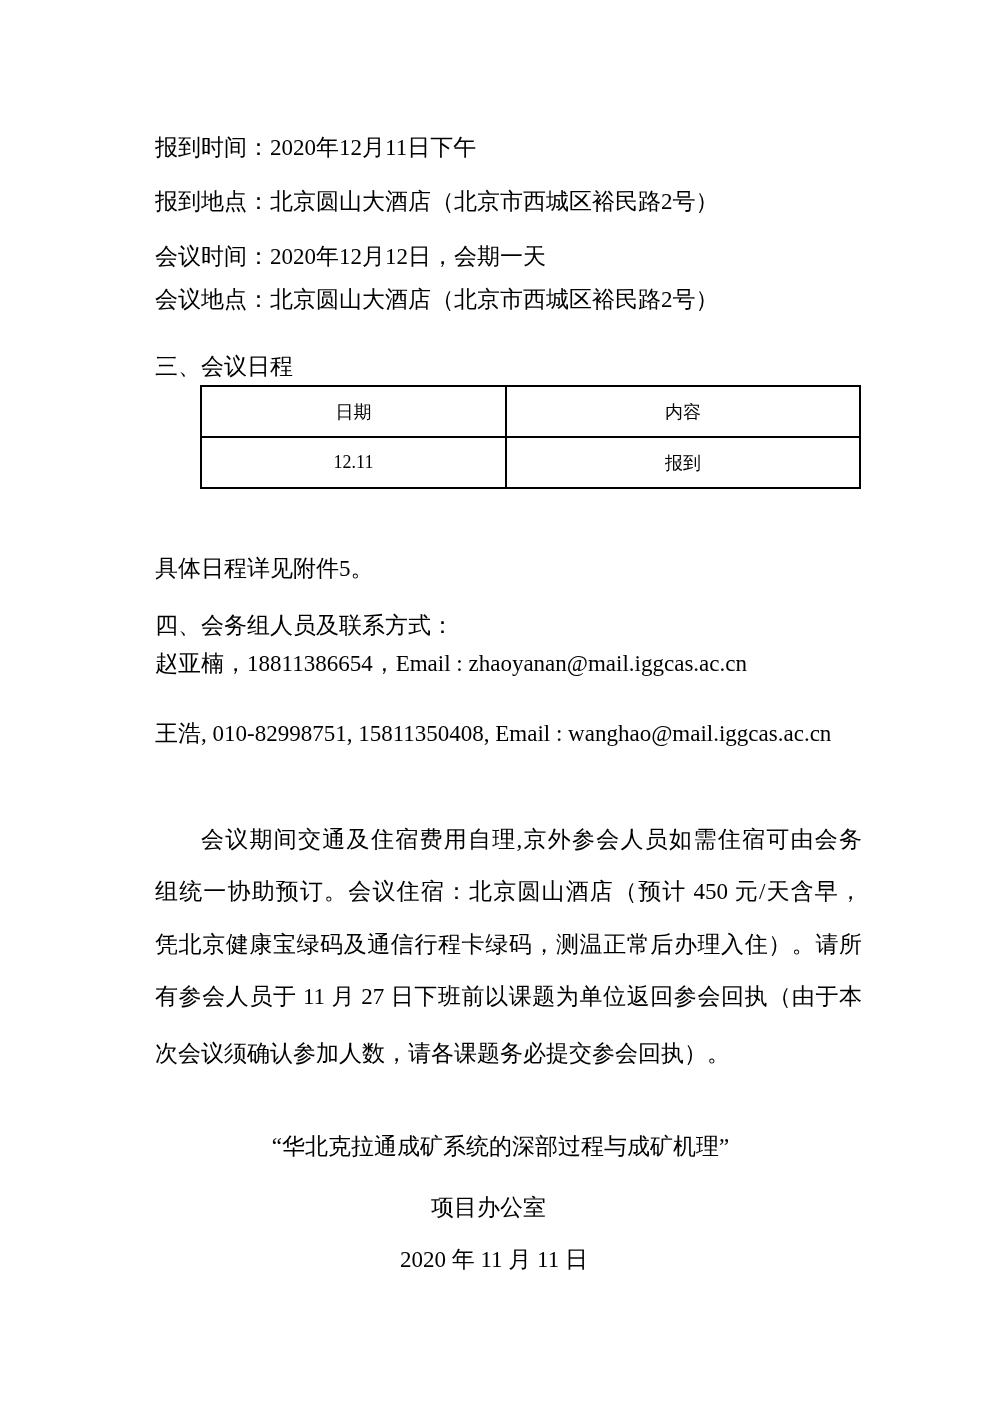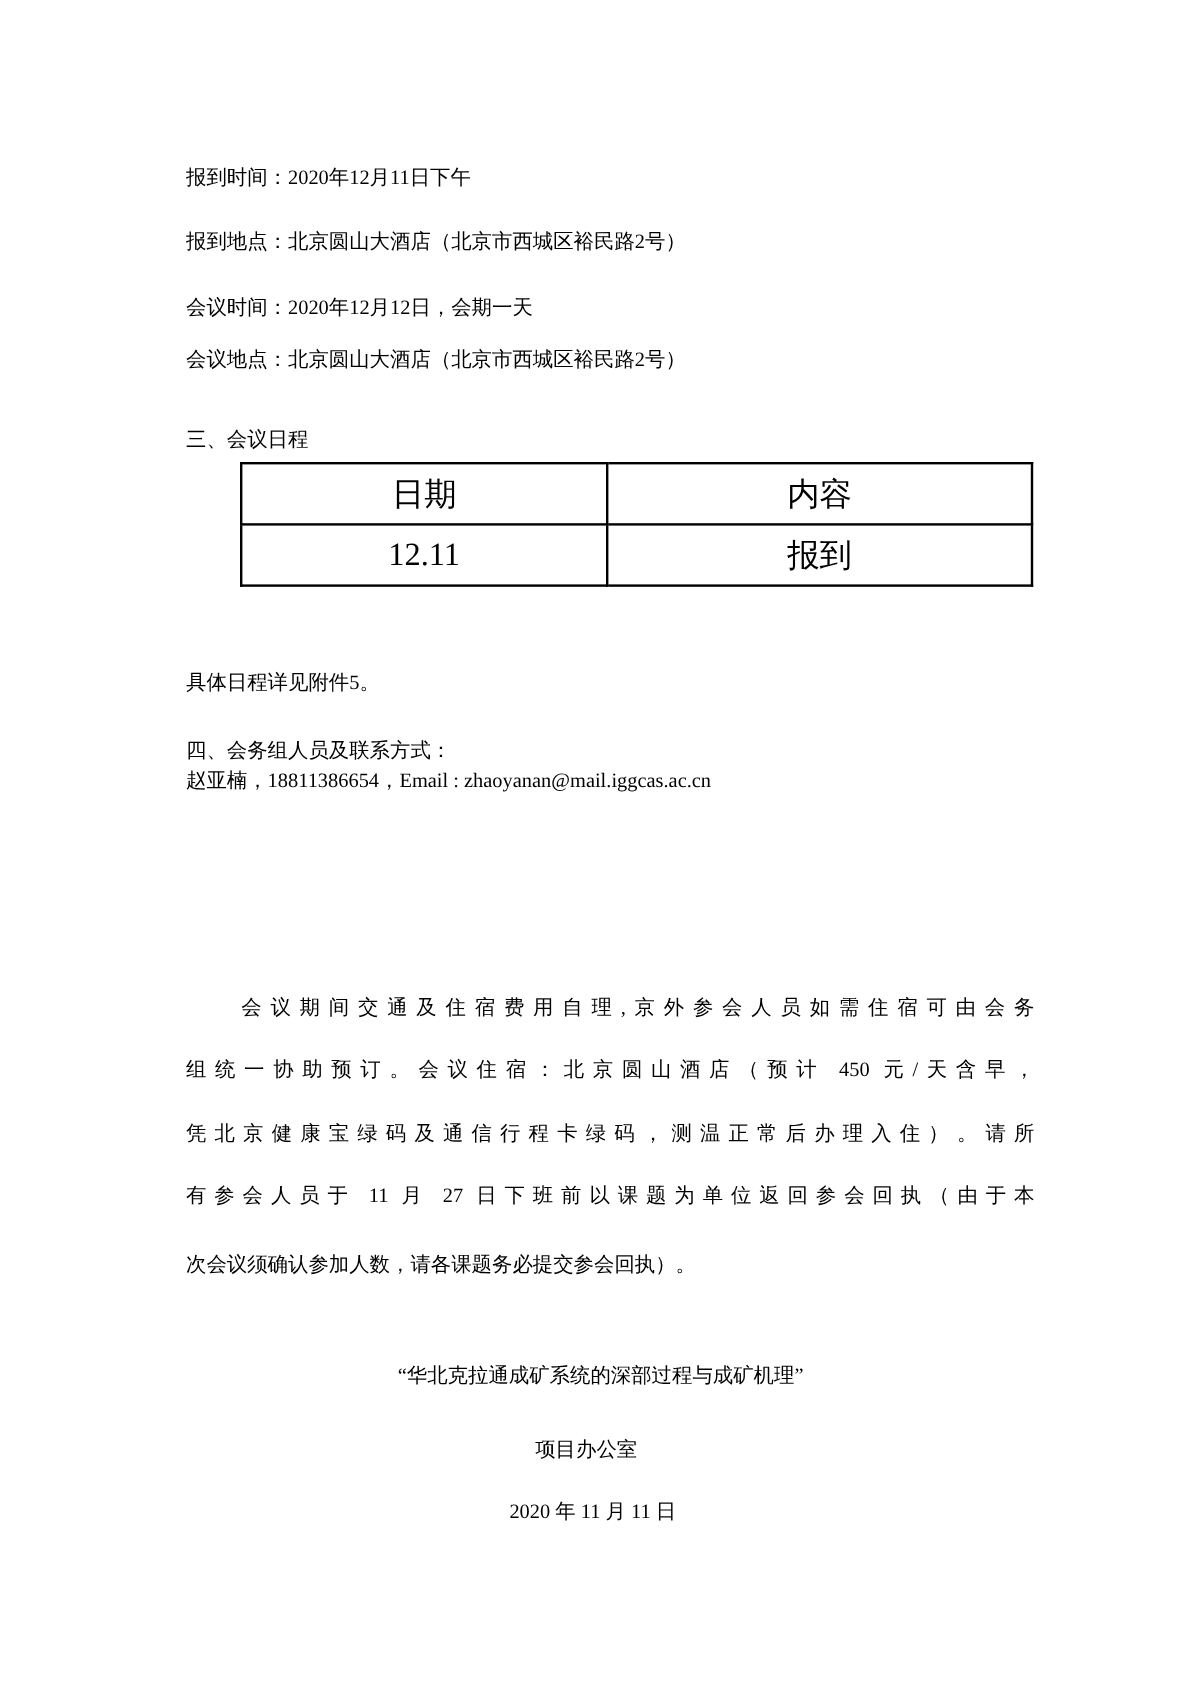--- a/index.html
+++ b/index.html
@@ -12,21 +12,21 @@
   .page {
     position: relative;
     width: 1000px; height: 1414px;
     background: #ffffff;
     overflow: hidden;
   }
   .al {
     position: absolute;
     left: 155px;
     width: 707px;
-    font-size: 17px;
+    font-size: 23px;
     line-height: 32px;
     color: #000000;
     white-space: nowrap;
     font-family: Liberation Serif, serif;
   }
   .just {
     white-space: normal;
     text-align: justify;
     text-align-last: justify;
   }
@@ -38,21 +38,21 @@
     left: 200px; top: 385px;
     width: 659px;
     border-collapse: collapse;
     table-layout: fixed;
   }
   table.schedule th, table.schedule td {
     border: 2px solid #000000;
     height: 51px;
     text-align: center;
     vertical-align: middle;
-    font-size: 27px;
+    font-size: 18px;
     font-weight: normal;
     padding: 0 4px;
   }
 </style>
 </head>
 <body>
 
 <div class="page">
 
   <div class="al" style="top:132px">报到时间：2020年12月11日下午</div>
@@ -75,21 +75,22 @@
       <tr>
         <td>12.11</td>
         <td>报到</td>
       </tr>
     </tbody>
   </table>
 
   <div class="al" style="top:553px">具体日程详见附件5。</div>
 
   <div class="al" style="top:610px">四、会务组人员及联系方式：</div>
-  <div class="al" style="top:635px">赵亚楠，18811386654，Email : zhaoyanan@mail.iggcas.ac.cn</div>
+  <div class="al" style="top:648px">赵亚楠，18811386654，Email : zhaoyanan@mail.iggcas.ac.cn</div>
+  <div class="al" style="top:718px">王浩, 010-82998751, 15811350408, Email : wanghao@mail.iggcas.ac.cn</div>
 
 
   <div>
     <div class="al just indent" style="top:824px">会议期间交通及住宿费用自理,京外参会人员如需住宿可由会务</div>
     <div class="al just" style="top:876px">组统一协助预订。会议住宿：北京圆山酒店（预计 450 元/天含早，</div>
     <div class="al just" style="top:929px">凭北京健康宝绿码及通信行程卡绿码，测温正常后办理入住）。请所</div>
     <div class="al just" style="top:981px">有参会人员于 11 月 27 日下班前以课题为单位返回参会回执（由于本</div>
     <div class="al lastline" style="top:1038px">次会议须确认参加人数，请各课题务必提交参会回执）。</div>
   </div>
 

